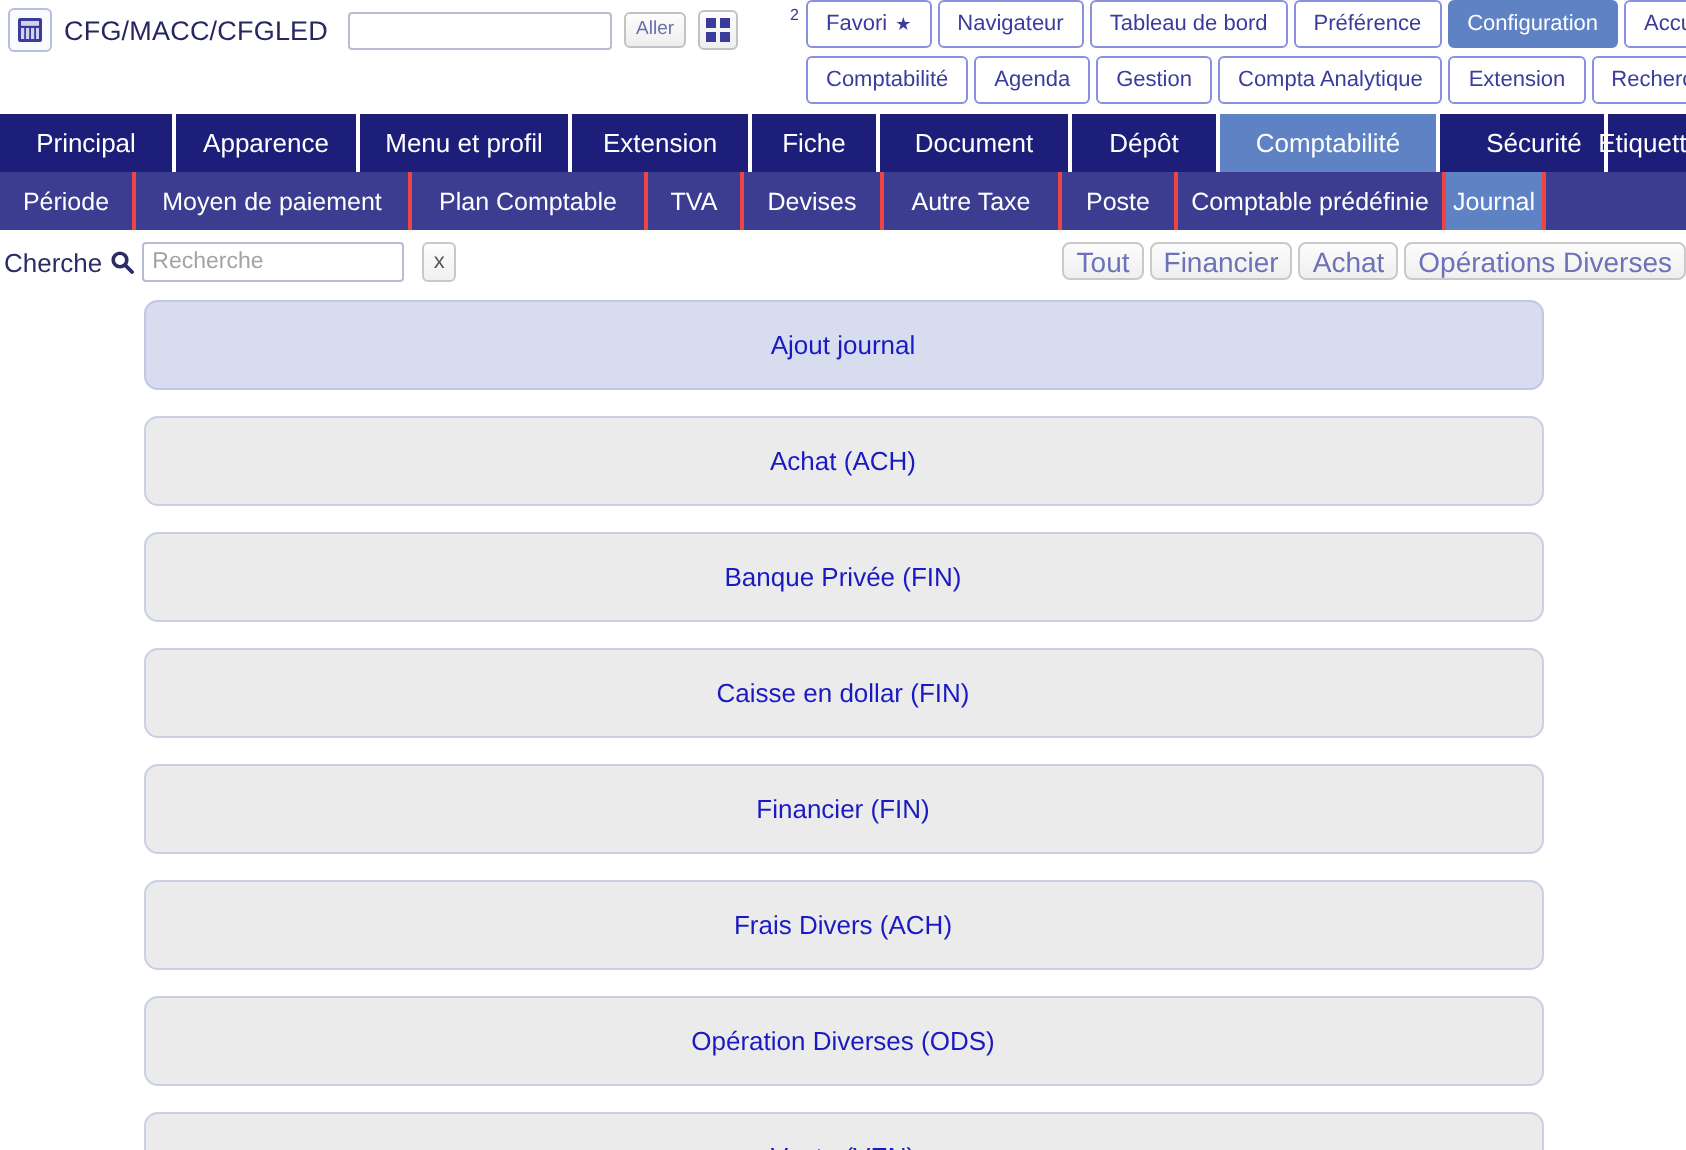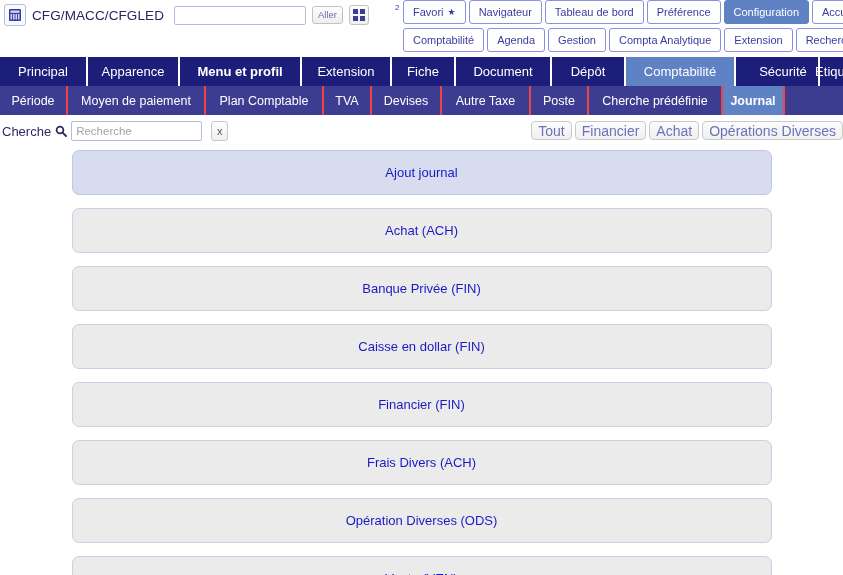--- a/index.html
+++ b/index.html
@@ -301,21 +301,21 @@
     </div>
   </div>
 
   <div class="tabs-row1" id="tabs1">
       <div class="tab1" style="width: 88px;">
         <span>Principal</span>
       </div>
       <div class="tab1" style="width: 92px;">
         <span>Apparence</span>
       </div>
-      <div class="tab1" style="width: 122px; font-weight: bold;">
+      <div class="tab1" style="width: 106px;">
         <span>Menu et profil</span>
       </div>
       <div class="tab1" style="width: 90px;">
         <span>Extension</span>
       </div>
       <div class="tab1" style="width: 64px;">
         <span>Fiche</span>
       </div>
       <div class="tab1" style="width: 96px;">
         <span>Document</span>
@@ -350,23 +350,23 @@
       <div class="tab2" style="width: 70px;">
         <span>Devises</span>
       </div>
       <div class="tab2" style="width: 89px;">
         <span>Autre Taxe</span>
       </div>
       <div class="tab2" style="width: 58px;">
         <span>Poste</span>
       </div>
       <div class="tab2" style="width: 134px;">
-        <span>Cherche prédéfinie</span>
-      </div>
-      <div class="tab2 active" style="width: 62px; font-weight: bold;">
+        <span>Comptable prédéfinie</span>
+      </div>
+      <div class="tab2 active" style="width: 50px;">
         <span>Journal</span>
       </div>
       <div class="tab2-filler"></div>
     </div>
 
   <div class="filterbar">
     <div class="search-group">
       <span class="cherche-label">Cherche</span>
       <span class="mag-icon">
         <svg width="12" height="12" viewBox="0 0 12 12">

